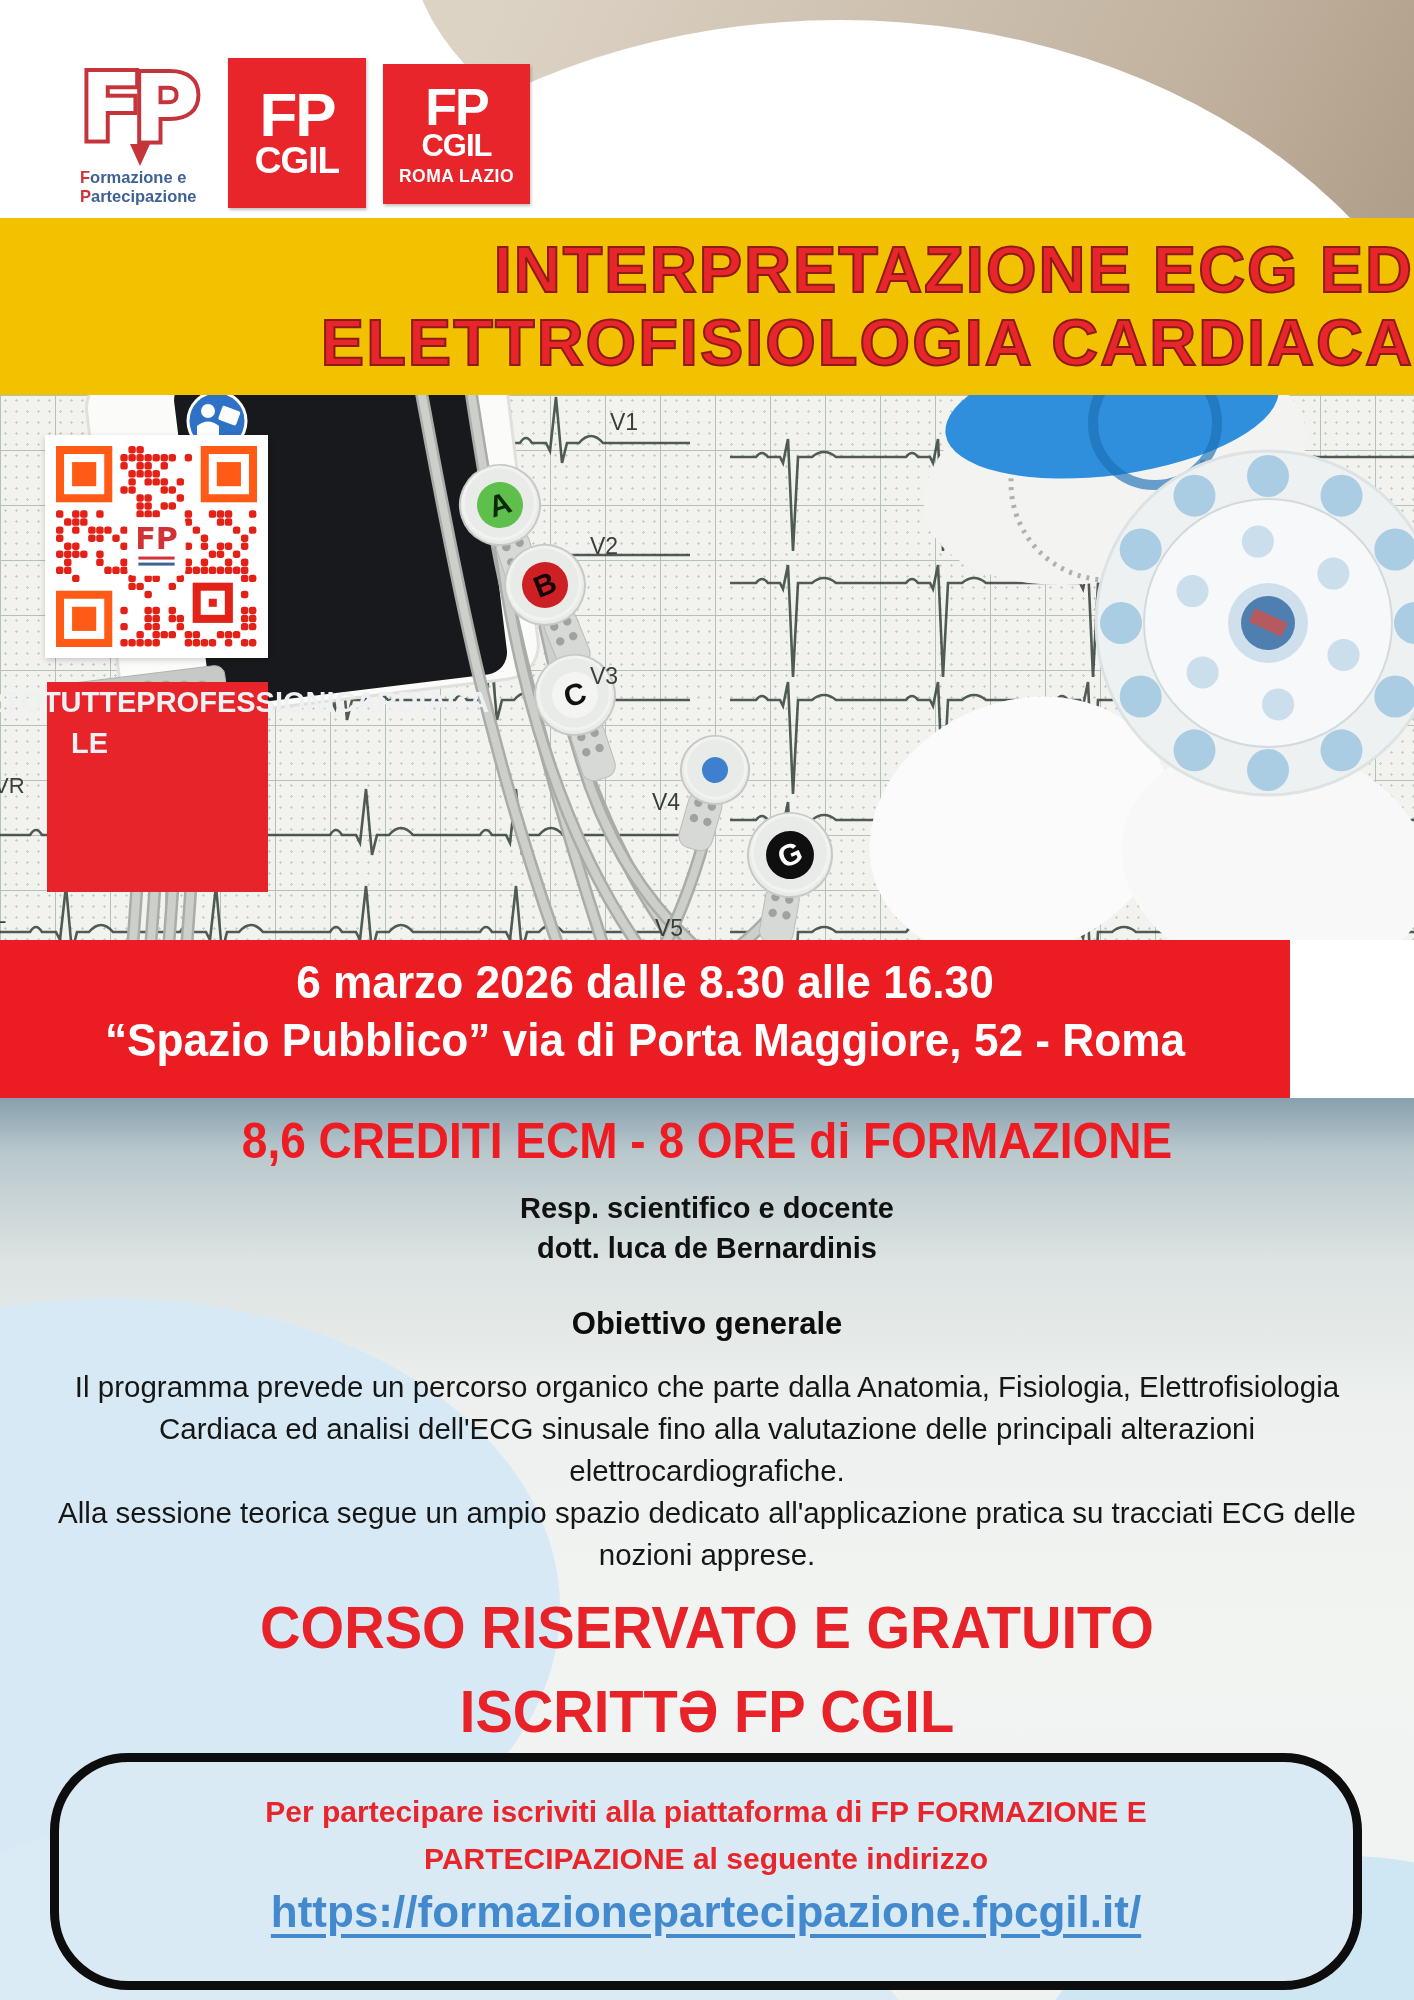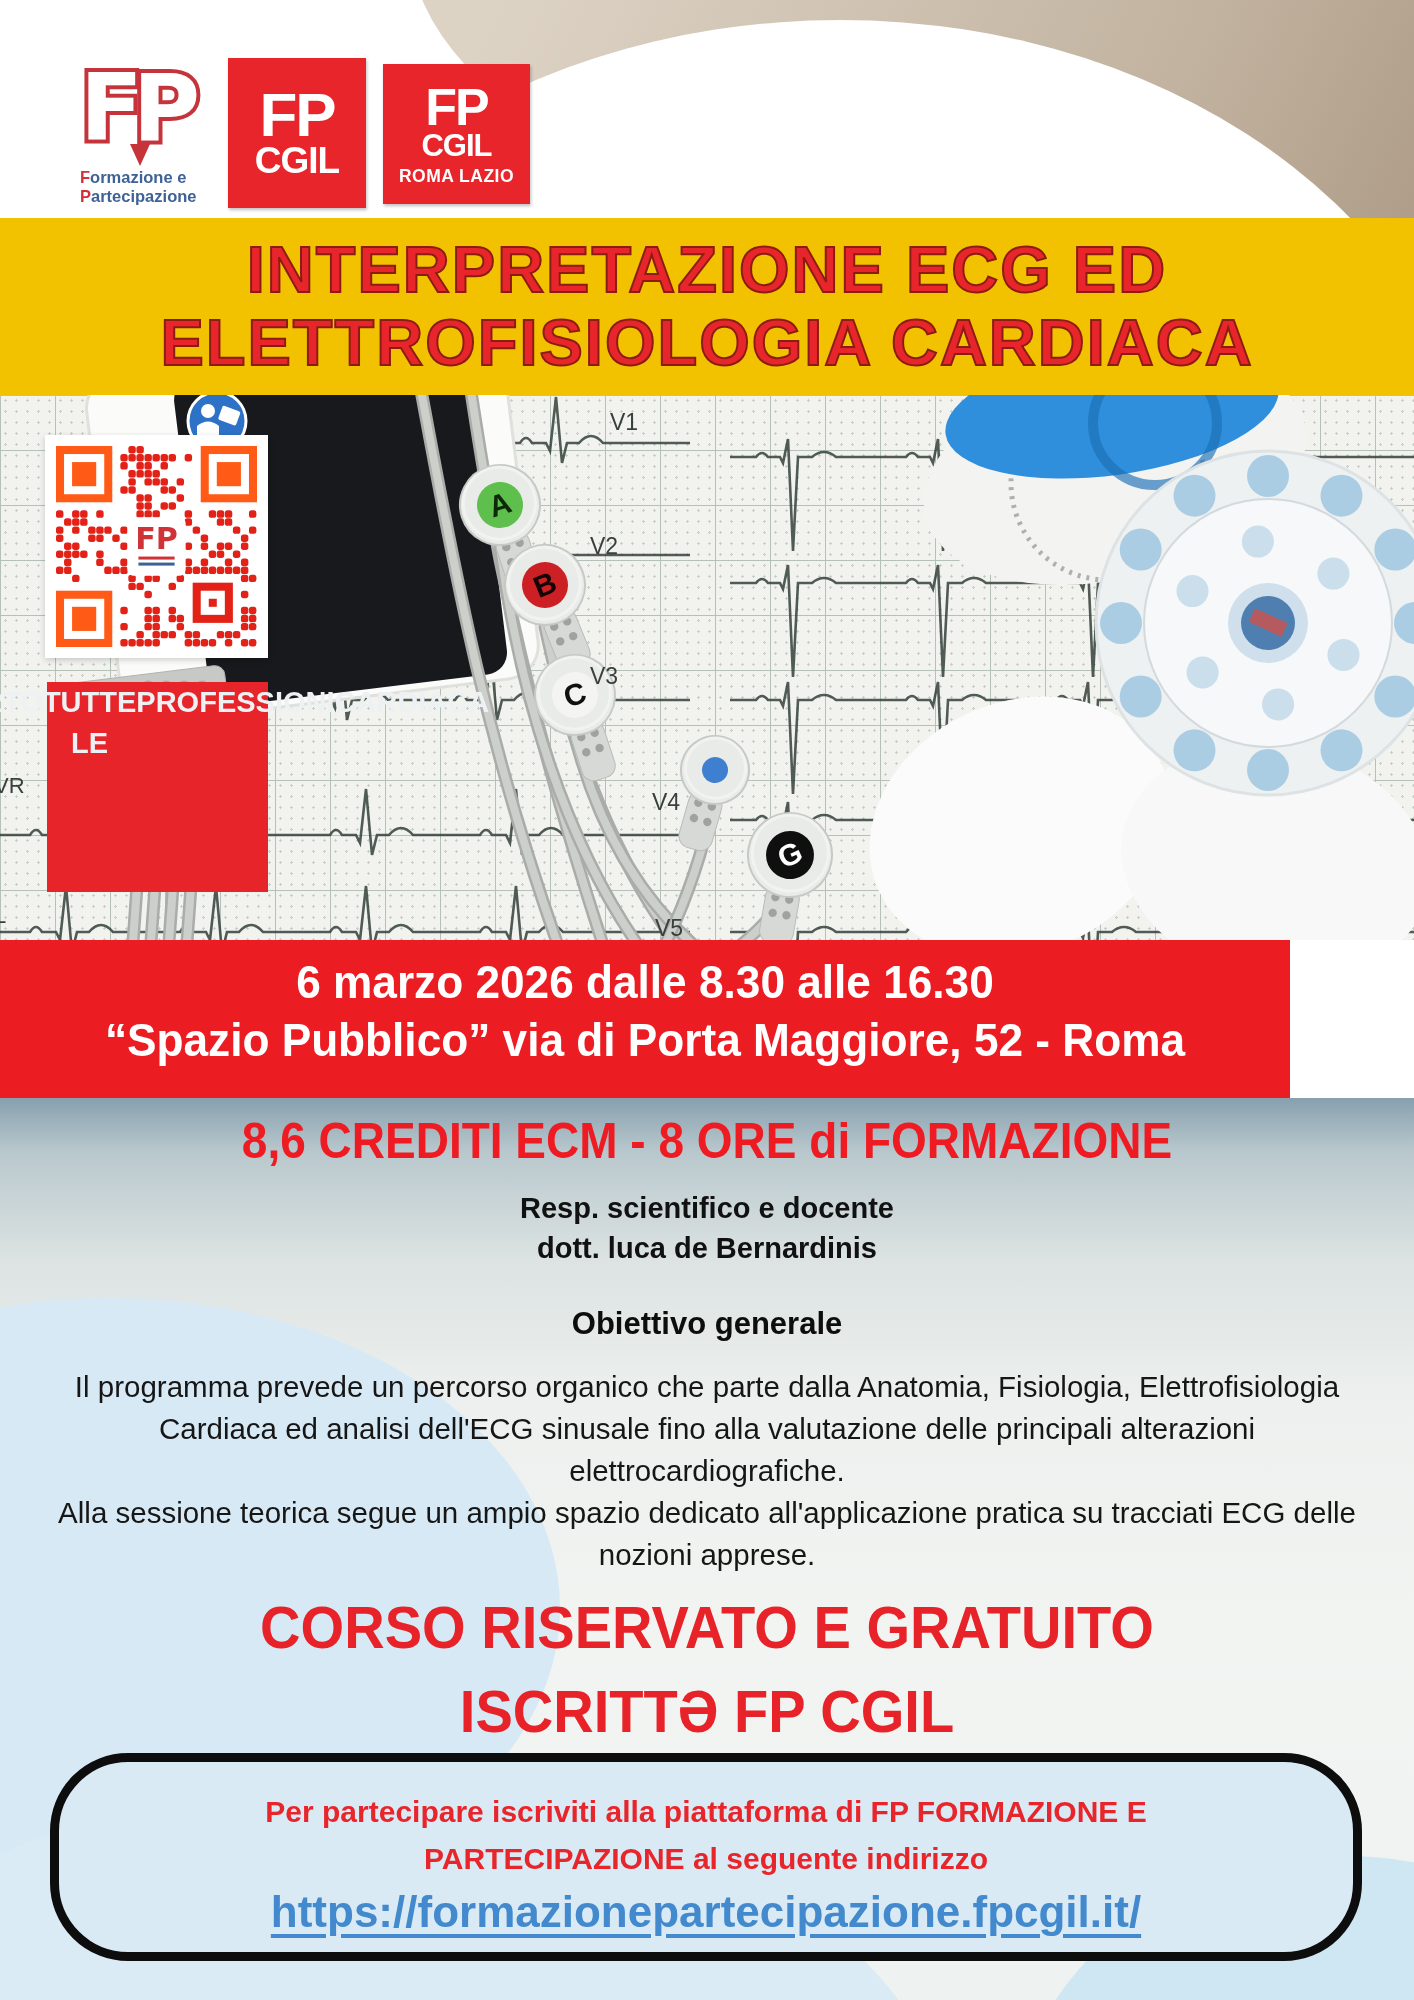--- a/index.html
+++ b/index.html
@@ -24,21 +24,21 @@
   .cgil-sub-sm { font-size:31px; line-height:30px; letter-spacing:-1px; }
   .cgil-roma { font-size:17.5px; line-height:20px; margin-top:5px; letter-spacing:.5px; }
   .gold-badge { position:absolute; left:510px; top:44px; width:840px; text-align:center;
                 font-family:"DejaVu Serif", serif; font-weight:bold; color:#f1c01a;
                 -webkit-text-stroke:2.5px #5d4a06; text-shadow:2px 3px 0 rgba(98,76,6,.35); }
   .gold-line1 { font-size:64px; line-height:62px; letter-spacing:4px; }
   .gold-line2 { font-size:55px; line-height:60px; letter-spacing:2px; }
 
   
   .title-banner { position:absolute; left:0; top:218px; width:1414px; height:177px; background:#f2c100;
-                  text-align:center; padding-top:15px; }
+                  text-align:right; padding-top:15px; }
   .title-line { font-size:65px; line-height:73px; font-weight:bold; color:#e8252b; letter-spacing:2px;
                 -webkit-text-stroke:2px #8a1d12; }
 
   
   .photo { position:absolute; left:0; top:395px; width:1414px; height:545px; overflow:hidden;
            background-color:#f2f3ef;
            background-image:
              radial-gradient(#c7cfc8 1px, transparent 1.3px),
              linear-gradient(#b5c0b7 1px, transparent 1px),
              linear-gradient(90deg,#b5c0b7 1px, transparent 1px);
@@ -65,21 +65,21 @@
   .blob-left { left:-340px; top:200px; width:900px; height:620px; background:#d7e9f4; }
   .blob-bottom { left:-250px; top:688px; width:1200px; height:720px; background:#dbebf5; }
   .blob-br { right:-260px; top:758px; width:660px; height:560px; background:#cfe7f3; }
   .lower .txt { position:absolute; left:0; width:1414px; text-align:center; }
   .credits { top:14px; font-size:50px; font-weight:bold; color:#ee1b22; transform:scaleX(.92); letter-spacing:0px; }
   .resp { top:90px; font-size:29px; font-weight:bold; color:#111; line-height:40px; }
   .obj-title { top:208px; font-size:31px; font-weight:bold; color:#0d0d0d; }
   .obj-par { top:252px; font-size:29.5px; color:#161616; line-height:42px;margin-top:16px; }
   .obj-par p { width:1370px; margin:0 auto; }
   .reserved { top:488px; font-size:59px; font-weight:bold; color:#e72329; line-height:84px; transform:scaleX(.95); }
-  .cta-box { position:absolute; left:50px; top:655px; width:1312px; height:208px; background:#d9eaf5;
+  .cta-box { position:absolute; left:50px; top:655px; width:1312px; height:237px; background:#d9eaf5;
              border:9px solid #0d0d0d; border-radius:78px; text-align:center; padding-top:26px; }
   .cta-red { font-size:30px; font-weight:bold; color:#e8252b; line-height:47px; }
   .cta-link { display:inline-block; margin-top:5px; font-size:44px; font-weight:bold; color:#4289ce;
               text-decoration:underline; text-underline-offset:7px; letter-spacing:0; }
 </style>
 </head>
 <body>
 
 <div class="page">
 

